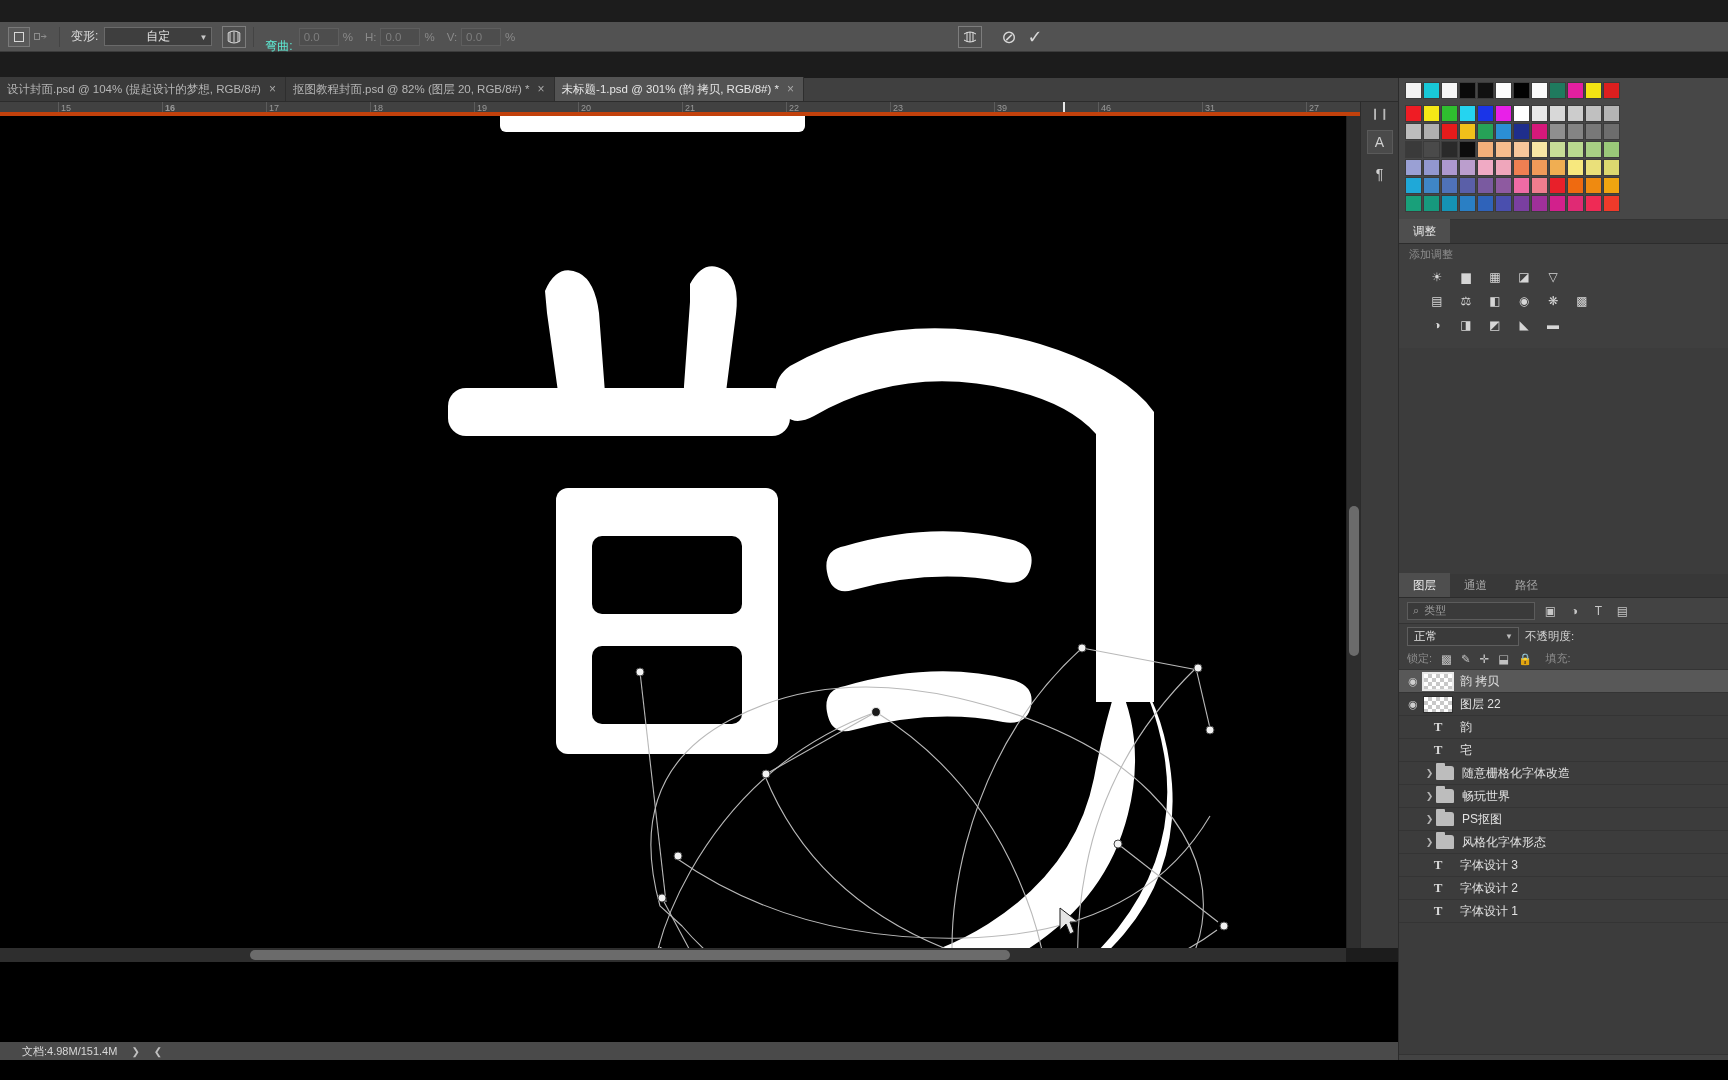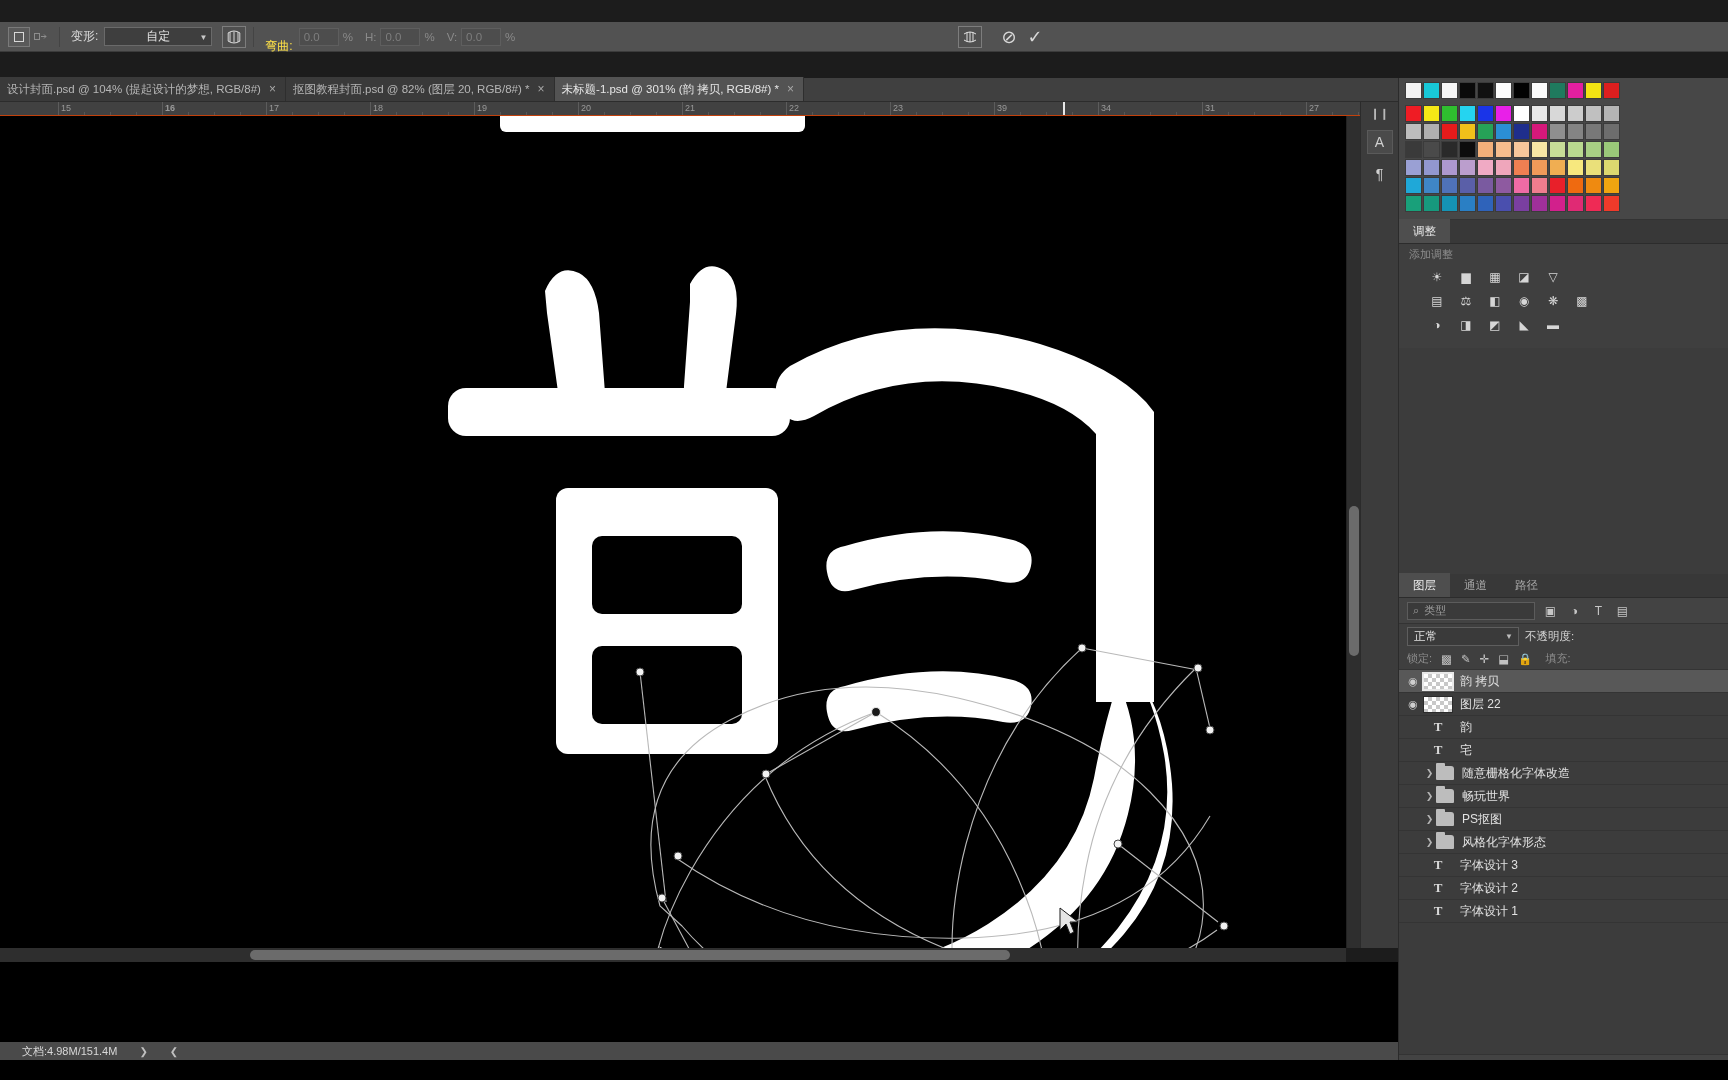--- a/index.html
+++ b/index.html
@@ -28,21 +28,21 @@
     background: #525252; display: flex; align-items: center;
     padding-left: 8px; border-bottom: 1px solid #3b3b3b;
   }
   .opt-sep { width: 1px; height: 20px; background: #444; margin: 0 7px; }
   .opt-icon-btn {
     width: 22px; height: 20px; display: flex; align-items: center; justify-content: center;
     color: #cfcfcf; font-size: 13px; border: 1px solid transparent;
   }
   .opt-icon-btn.framed { border: 1px solid #7a7a7a; background: #5a5a5a; }
   .opt-label { color: #dcdcdc; font-size: 12px; margin: 0 6px 0 4px; white-space: nowrap; }
-  .opt-label.dim { color: #fde047; margin-top: 20px; }
+  .opt-label.dim { color: #5eead4; margin-top: 20px; }
   .opt-select {
     position: relative; width: 108px; height: 19px; background: #3e3e3e;
     border: 1px solid #6a6a6a; color: #e3e3e3; font-size: 12px;
     display: flex; align-items: center; justify-content: center;
   }
   .opt-select .caret {
     position: absolute; right: 4px; top: 50%; transform: translateY(-50%);
     font-size: 8px; color: #c9c9c9;
   }
   .opt-field {
@@ -71,21 +71,21 @@
     height: 24px; display: flex; align-items: center; gap: 8px;
     padding: 0 9px 0 7px; background: #3a3a3a; color: #b6b6b6;
     font-size: 11.5px; white-space: nowrap; border-right: 1px solid #2e2e2e;
   }
   .doctab.active { background: #535353; color: #e6e6e6; }
   .doctab .closex { font-size: 12px; color: #a8a8a8; line-height: 10px; }
 
   
   .ruler-h {
     position: absolute; left: 0; top: 102px; width: 1398px; height: 14px;
-    background: #414141; border-bottom: 1px solid #c2410c; overflow: hidden;
+    background: #414141; border-bottom: 4px solid #c2410c; overflow: hidden;
   }
   .rtick { position: absolute; top: 0; width: 1px; height: 14px; background: #5c5c5c; }
   .rtick.minor { height: 4px; top: 10px; background: #565656; }
   .rnum {
     position: absolute; top: 1px; color: #9a9a9a; font-size: 9px;
     font-family: "Liberation Sans", sans-serif; padding-left: 2px;
   }
   .guide-marker { position: absolute; top: 0; width: 2px; height: 14px; background: #e8e8e8; }
 
   
@@ -226,21 +226,21 @@
   .lp-bottom {
     position: absolute; left: 0; bottom: 0; width: 330px; height: 26px;
     background: #434343; border-top: 1px solid #333;
     display: flex; align-items: center; justify-content: flex-end; gap: 16px; padding-right: 22px;
   }
   .lp-bottom .bic { color: #bdbdbd; font-size: 12px; }
 
   
   .statusbar {
     position: absolute; left: 0; top: 1042px; width: 1398px; height: 18px;
-    background: #4a4a4a; display: flex; align-items: center; padding-left: 22px; gap: 22px;
+    background: #4a4a4a; display: flex; align-items: center; padding-left: 22px; gap: 14px;
   }
   .status-text { color: #d8d8d8; font-size: 11px; }
   .status-arrow { color: #c0c0c0; font-size: 10px; }
   .blackstrip { position: absolute; left: 0; top: 962px; width: 1398px; height: 80px; background: #000; }
   .blackstrip-bottom { position: absolute; left: 0; top: 1060px; width: 1728px; height: 20px; background: #000; }
 </style>
 </head>
 <body>
 
 <div id="app">
@@ -352,21 +352,21 @@
       <div class="rnum" style="left: 891px;">23</div>
       <div class="rtick minor" style="left: 916px;"></div>
       <div class="rtick minor" style="left: 942px;"></div>
       <div class="rtick minor" style="left: 968px;"></div>
       <div class="rtick" style="left: 994px;"></div>
       <div class="rnum" style="left: 995px;">39</div>
       <div class="rtick minor" style="left: 1020px;"></div>
       <div class="rtick minor" style="left: 1046px;"></div>
       <div class="rtick minor" style="left: 1072px;"></div>
       <div class="rtick" style="left: 1098px;"></div>
-      <div class="rnum" style="left: 1099px;">34</div>
+      <div class="rnum" style="left: 1099px;">46</div>
       <div class="rtick minor" style="left: 1124px;"></div>
       <div class="rtick minor" style="left: 1150px;"></div>
       <div class="rtick minor" style="left: 1176px;"></div>
       <div class="rtick" style="left: 1202px;"></div>
       <div class="rnum" style="left: 1203px;">31</div>
       <div class="rtick minor" style="left: 1228px;"></div>
       <div class="rtick minor" style="left: 1254px;"></div>
       <div class="rtick minor" style="left: 1280px;"></div>
       <div class="rtick" style="left: 1306px;"></div>
       <div class="rnum" style="left: 1307px;">27</div>

